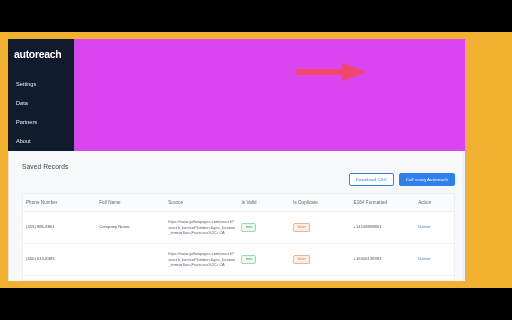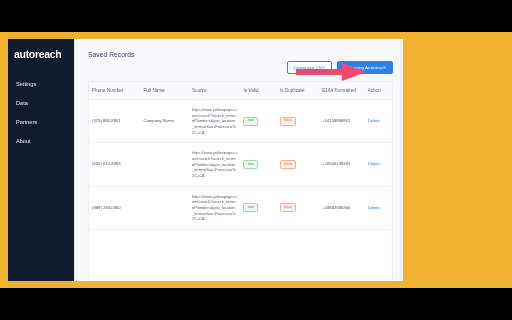--- a/index.html
+++ b/index.html
@@ -17,24 +17,25 @@
   
   #frame {
     position: absolute;
     left: 0; top: 32px;
     width: 512px; height: 256px;
     background: #f0b030;
   }
   #app {
     position: absolute;
     left: 8px; top: 39px;
-    width: 395px; height: 242px;
+    width: 457px; height: 242px;
     background: #d946ef;
     display: flex;
     overflow: hidden;
+    flex-direction: column;
   }
   
   #sidebar {
     width: 66px;
     background: #101c2e;
     flex: 0 0 66px;
     padding-top: 6px;
     position: relative;
   }
   #logo {

